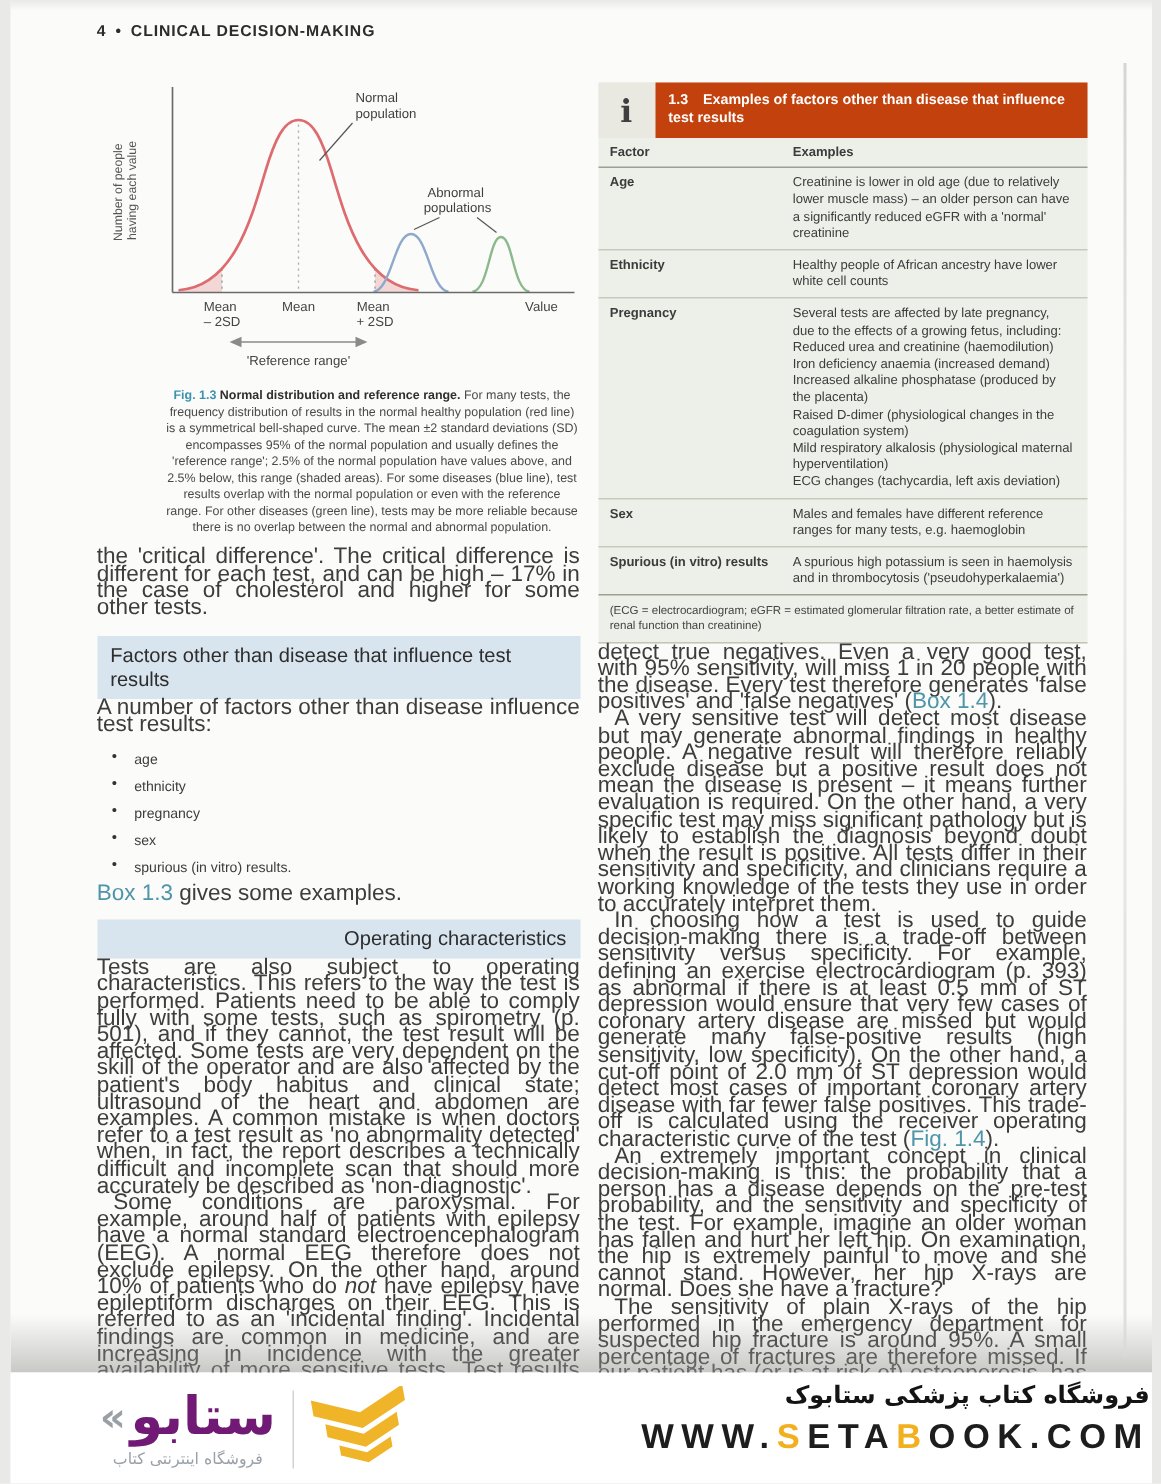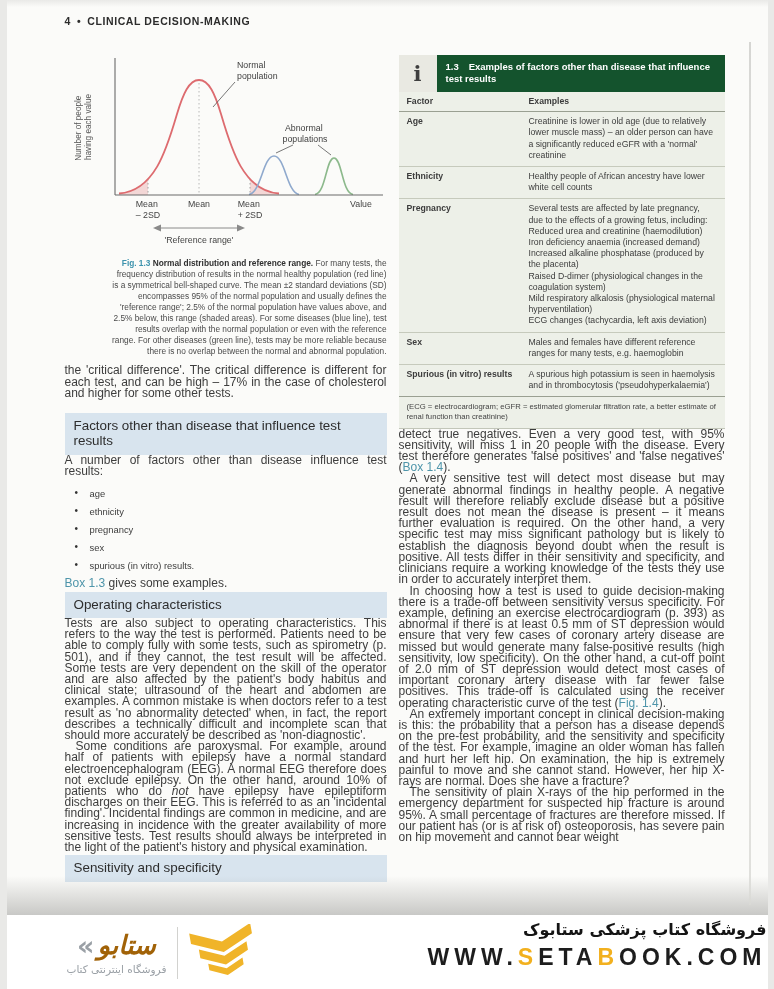--- a/index.html
+++ b/index.html
@@ -16,45 +16,45 @@
   .fade-top { position:absolute; left:0; right:0; top:0; height:7px;
     background:linear-gradient(to bottom, rgba(180,180,178,.25), rgba(180,180,178,0)); pointer-events:none; }
 
   .page-header { position:absolute; top:15px; left:58px; font-size:10.5px; font-weight:bold;
     letter-spacing:.6px; color:#2c2c2c; }
   .page-header .dot { margin:0 6px; }
 
   .col-left  { position:absolute; left:58px;  top:52px; width:322px; }
   .col-right { position:absolute; left:392px; top:55px; width:326px; }
 
-  p.body { font-size:12px; line-height:11.2px; text-align:justify; margin:0; color:#3d3d3d; }
+  p.body { font-size:15px; line-height:11.2px; text-align:justify; margin:0; color:#3d3d3d; }
   p.indent { text-indent:11px; }
   .link { color:#4e95aa; text-decoration:none; }
   .italic { font-style:italic; }
 
   
   .figure-svg { display:block; }
-  .fig-caption { margin-top:6px; font-size:8.3px; line-height:11px; color:#4a4a4a; text-align:right;margin-left:45px; }
+  .fig-caption { margin-top:6px; font-size:8.3px; line-height:11px; color:#4a4a4a; text-align:center;margin-left:45px; }
   .fig-label { color:#3d93ad; font-weight:bold; }
   .fig-title { font-weight:bold; color:#2f2f2f; }
 
   .heading-band { background:#d8e4ee; color:#2d2d2d; font-weight:normal;
     font-size:13.4px; line-height:15.5px; padding:5px 9px 6px; margin:0; }
-  .mt14 { margin-top:14px; } .mt12 { margin-top:2px; } .mt9 { margin-top:9px; } .mt6 { margin-top:6px; }
+  .mt14 { margin-top:14px; } .mt12 { margin-top:12px;text-align:right; } .mt9 { margin-top:9px; } .mt6 { margin-top:6px; }
 
   ul.bullets { list-style:none; margin:11px 0 0; padding:0 0 0 10px; }
   ul.bullets li { font-size:9.4px; line-height:11px; margin-bottom:7px; position:relative; padding-left:15px; }
   ul.bullets li::before { content:"•"; position:absolute; left:0; top:-1px; font-size:10px; color:#333; }
 
   
   .infobox { background:#edf0e8; border-bottom:1px solid #c2c6b9; }
   .infobox-header { display:flex; align-items:stretch; }
   .infobox-icon { width:38px; background:#e9e9e2; display:flex; align-items:center; justify-content:center;
     font-family:"DejaVu Serif", serif; font-weight:bold; font-size:21px; color:#3f3f3f; }
-  .infobox-title { flex:1; background:#14532d; color:#ffffff; font-weight:bold;
+  .infobox-title { flex:1; background:#c2410c; color:#ffffff; font-weight:bold;
     font-size:9.5px; line-height:12px; padding:6px 9px 7px; }
   .infobox-title .box-num { margin-right:10px; }
   .itable { font-size:8.7px; line-height:11.2px; color:#3c3c3c; }
   .trow { display:flex; border-top:1px solid #c6cabc; padding:4px 0 5px; }
   .trow.thead { border-top:1px solid #cfd3c7; border-bottom:1px solid #9aa092; font-weight:bold; padding:4px 0; }
   .trow.first { border-top:none; }
   .tcell-f { width:118px; flex:0 0 118px; padding-left:8px; padding-right:4px; font-weight:bold; }
   .thead .tcell-f { font-weight:bold; }
   .tcell-e { flex:1; padding-right:8px; white-space:pre-line; }
   .tfoot { border-top:1px solid #9aa092; font-size:7.7px; line-height:9.6px; padding:5px 8px 6px; color:#444; }
@@ -63,22 +63,22 @@
   .footer { position:absolute; left:0; top:915px; width:774px; height:74px; background:#ffffff; }
   .footer-right { position:absolute; right:14px; top:5px; text-align:right; direction:rtl; }
   .store-title { font-family:"DejaVu Sans", sans-serif; font-size:16px; font-weight:bold; color:#141414; }
   .url { direction:ltr; margin-top:5px; font-size:23px; font-weight:bold; letter-spacing:5px; color:#1d1d1d; }
   .url .yellow { color:#f2b01e; }
   .footer-left { position:absolute; left:60px; top:9px; display:flex; align-items:center; gap:11px; }
   .logo-text { text-align:center; }
   .logo-wordrow { display:flex; align-items:center; justify-content:center; gap:3px; }
   .logo-mark { color:#9aa0a6; font-size:27px; font-weight:bold; line-height:1;
     font-family:"DejaVu Sans", sans-serif; }
-  .logo-word { color:#a16207; font-size:26px; font-weight:bold; line-height:1;
-    font-family:"DejaVu Sans", sans-serif;font-style:italic; }
+  .logo-word { color:#701a75; font-size:35px; font-weight:bold; line-height:1;
+    font-family:"DejaVu Sans", sans-serif; }
   .logo-sub { font-family:"DejaVu Sans", sans-serif; font-size:10.5px; color:#9aa0a6; margin-top:4px; }
   .logo-divider { width:1px; height:52px; background:#d2d2cf; }
 </style>
 </head>
 <body>
 
 <div class="page">
 
   <div class="page-header">
     <span>4</span><span class="dot">•</span><span>CLINICAL DECISION-MAKING</span>

